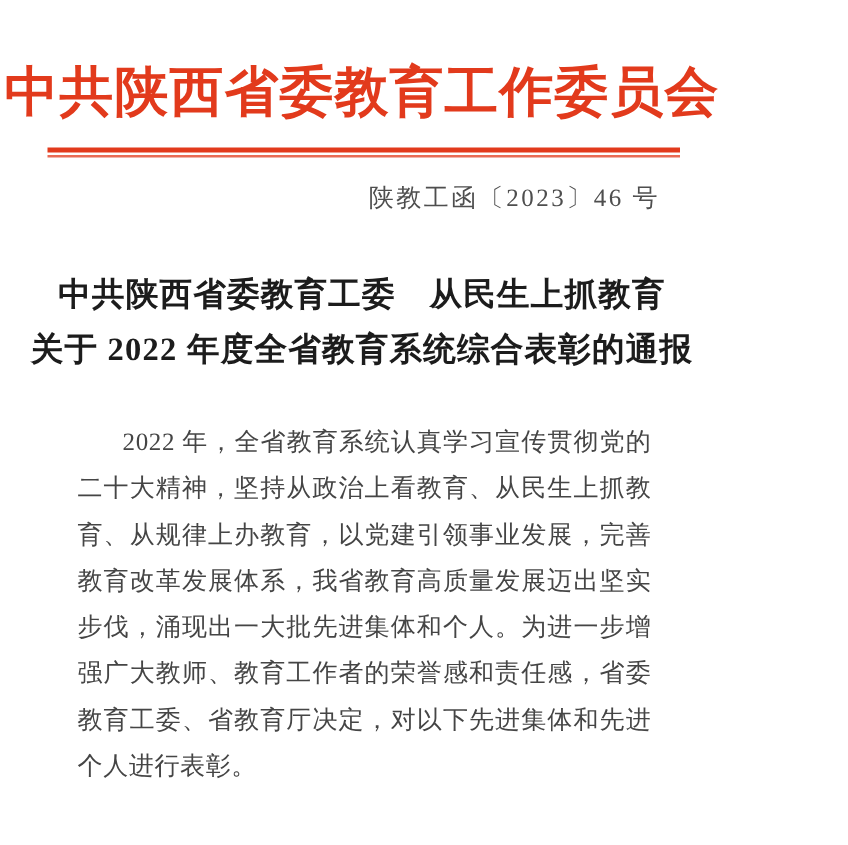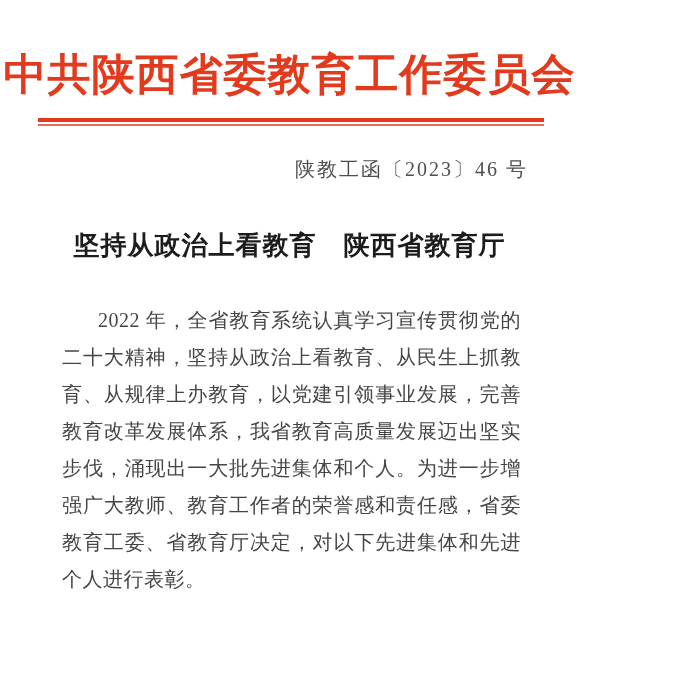--- a/index.html
+++ b/index.html
@@ -38,21 +38,21 @@
     height: 4px;
     background: var(--accent-red);
   }
   .divider-thin {
     height: 2px;
     margin-top: 2px;
     background: var(--accent-red);
     opacity: 0.75;
   }
   .doc-number {
-    margin-top: 30px;
+    margin-top: 20px;
     padding-right: 51px;
     text-align: right;
     font-size: 20px;
     line-height: 26px;
     letter-spacing: 2px;
     color: var(--docnum-color);
   }
   .title {
     margin-top: 42px;
     text-align: center;
@@ -82,20 +82,21 @@
   <h1 class="letterhead">中共陕西省委教育工作委员会</h1>
 
   <div class="divider">
     <div class="divider-thick"></div>
     <div class="divider-thin"></div>
   </div>
 
   <div class="doc-number">陕教工函〔2023〕46 号</div>
 
   <div class="title">
-    <div class="title-line">坚持从政治上看教育　陕西省教育厅</div>
+    <div class="title-line">中共陕西省委教育工委　从民生上抓教育</div>
+    <div class="title-line">关于 2022 年度全省教育系统综合表彰的通报</div>
   </div>
 
   <div class="body-text">
     <p class="indent">2022 年，全省教育系统认真学习宣传贯彻党的二十大精神，坚持从政治上看教育、从民生上抓教育、从规律上办教育，以党建引领事业发展，完善教育改革发展体系，我省教育高质量发展迈出坚实步伐，涌现出一大批先进集体和个人。为进一步增强广大教师、教育工作者的荣誉感和责任感，省委教育工委、省教育厅决定，对以下先进集体和先进个人进行表彰。</p>
   </div>
 
 </div>
 
 </body></html>

